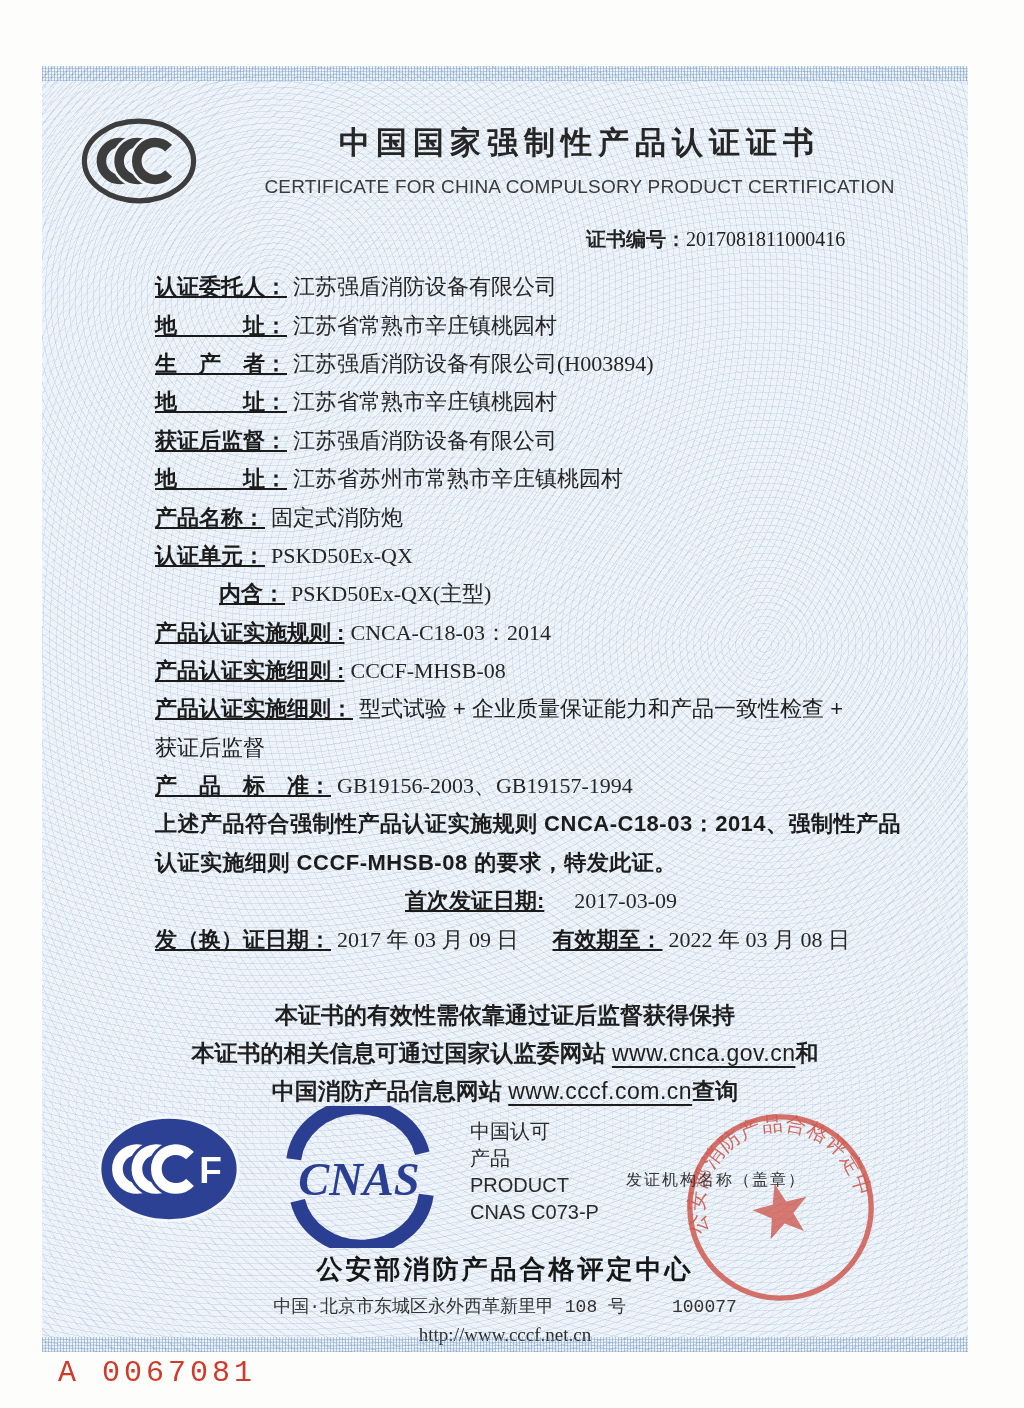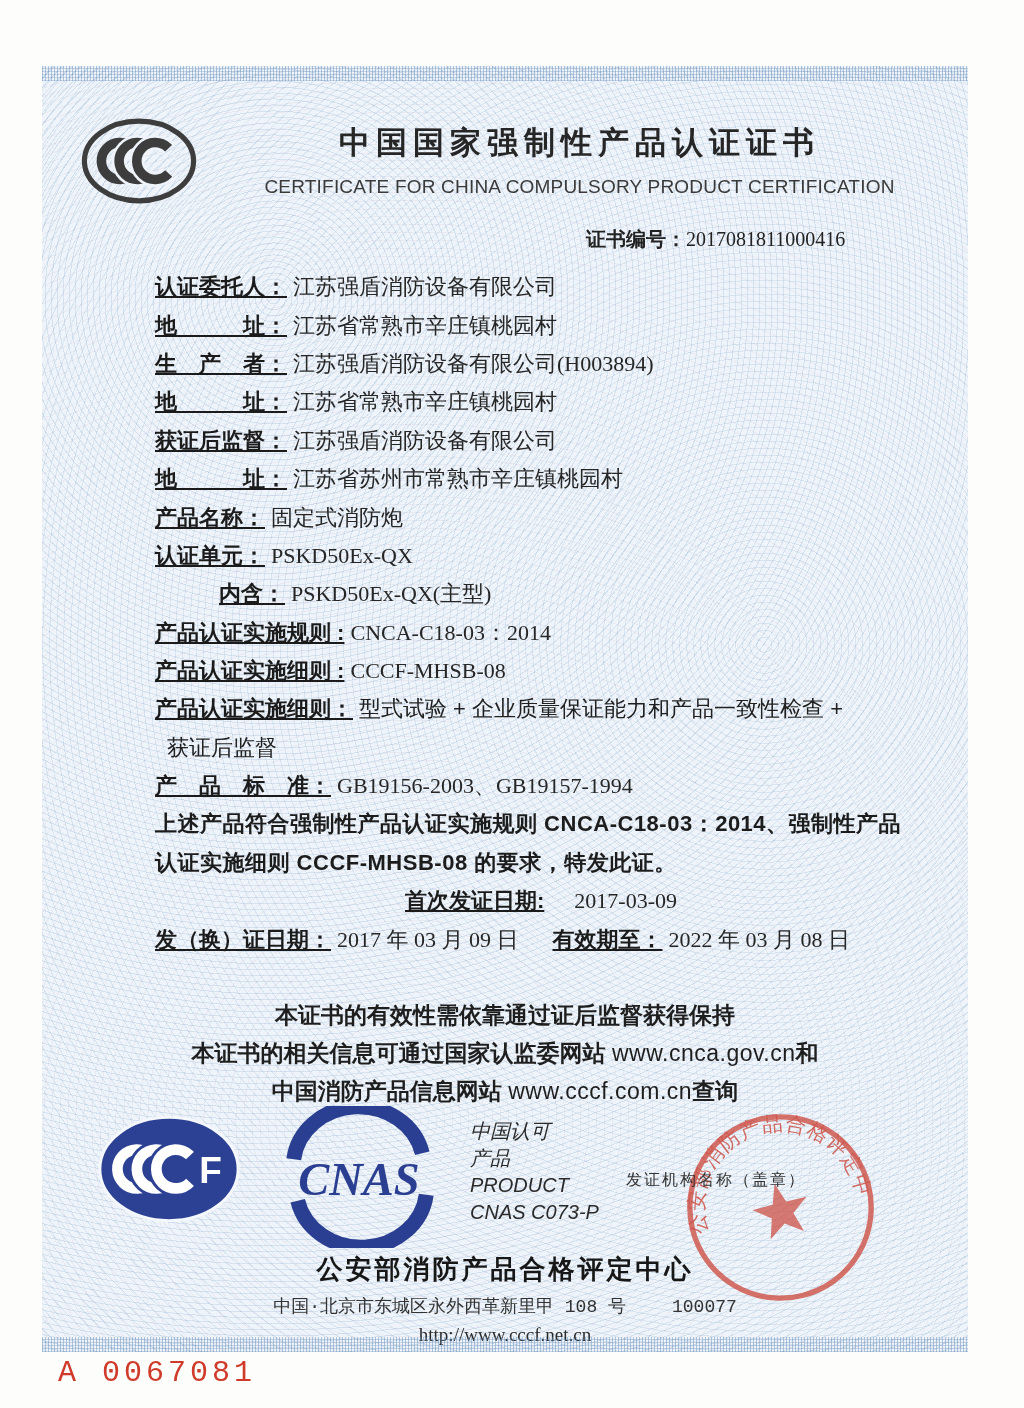--- a/index.html
+++ b/index.html
@@ -65,26 +65,26 @@
   .statement {
     height:38.4px; line-height:38.4px; white-space:nowrap;
     font-weight:bold; color:#1c1c1c; letter-spacing:0.5px;
   }
   .line.center { justify-content:center;gap:24px; }
   .gap-wide { display:inline-block; width:34px; }
 
   
   .notice { position:absolute; left:0; top:930px; width:100%; text-align:center; }
   .notice div { height:38px; line-height:38px; font-size:23px; font-weight:bold; color:#1e1e1e; white-space:nowrap; }
-  .notice .link { font-weight:normal; text-underline-offset:5px; letter-spacing:0.5px; }
+  .notice .link { font-weight:normal; text-decoration:underline; text-underline-offset:5px; letter-spacing:0.5px; }
 
   
   .cccf-logo { position:absolute; left:54px;  top:1047px; width:146px; height:112px; }
   .cnas-logo { position:absolute; left:230px; top:1040px; width:174px; height:142px; }
-  .acc-block { position:absolute; left:428px; top:1052px; font-size:20px; color:#2a2a2a;font-style:italic; }
+  .acc-block { position:absolute; left:428px; top:1052px; font-size:20px; color:#2a2a2a; }
   .acc-block div { line-height:27px; white-space:nowrap; }
   .stamp { position:absolute; left:641px; top:1039px; width:195px; height:205px; transform:rotate(-14deg); opacity:.9; z-index:2; }
   .seal-caption {
     position:absolute; left:584px; top:1104px; z-index:3;
     font-size:16px; color:#333; letter-spacing:2px; white-space:nowrap;
     font-family:"Liberation Serif","DejaVu Serif",serif;
   }
 
   
   .issuer-name {
@@ -179,21 +179,21 @@
     <div class="line">
         <span class="lbl">产品认证实施细则 :</span>
         <span class="val">CCCF-MHSB-08</span>
       </div>
     <div class="line mode">
         <span class="lbl">产品认证实施细则：</span>
         <span class="val">型式试验 + 企业质量保证能力和产品一致性检查 +</span>
       </div>
     <div class="line cont">
         <span class="lbl"></span>
-        <span class="val" style="margin-left:12px">获证后监督</span>
+        <span class="val" style="margin-left:0">获证后监督</span>
       </div>
     <div class="line">
         <span class="lbl">产　品　标　准：</span>
         <span class="val">GB19156-2003、GB19157-1994</span>
       </div>
     <div class="statement">上述产品符合强制性产品认证实施规则 CNCA-C18-03：2014、强制性产品</div>
     <div class="statement">认证实施细则 CCCF-MHSB-08 的要求，特发此证。</div>
     <div class="line center">
         <span class="lbl">首次发证日期:</span>
         <span class="val">2017-03-09</span>

